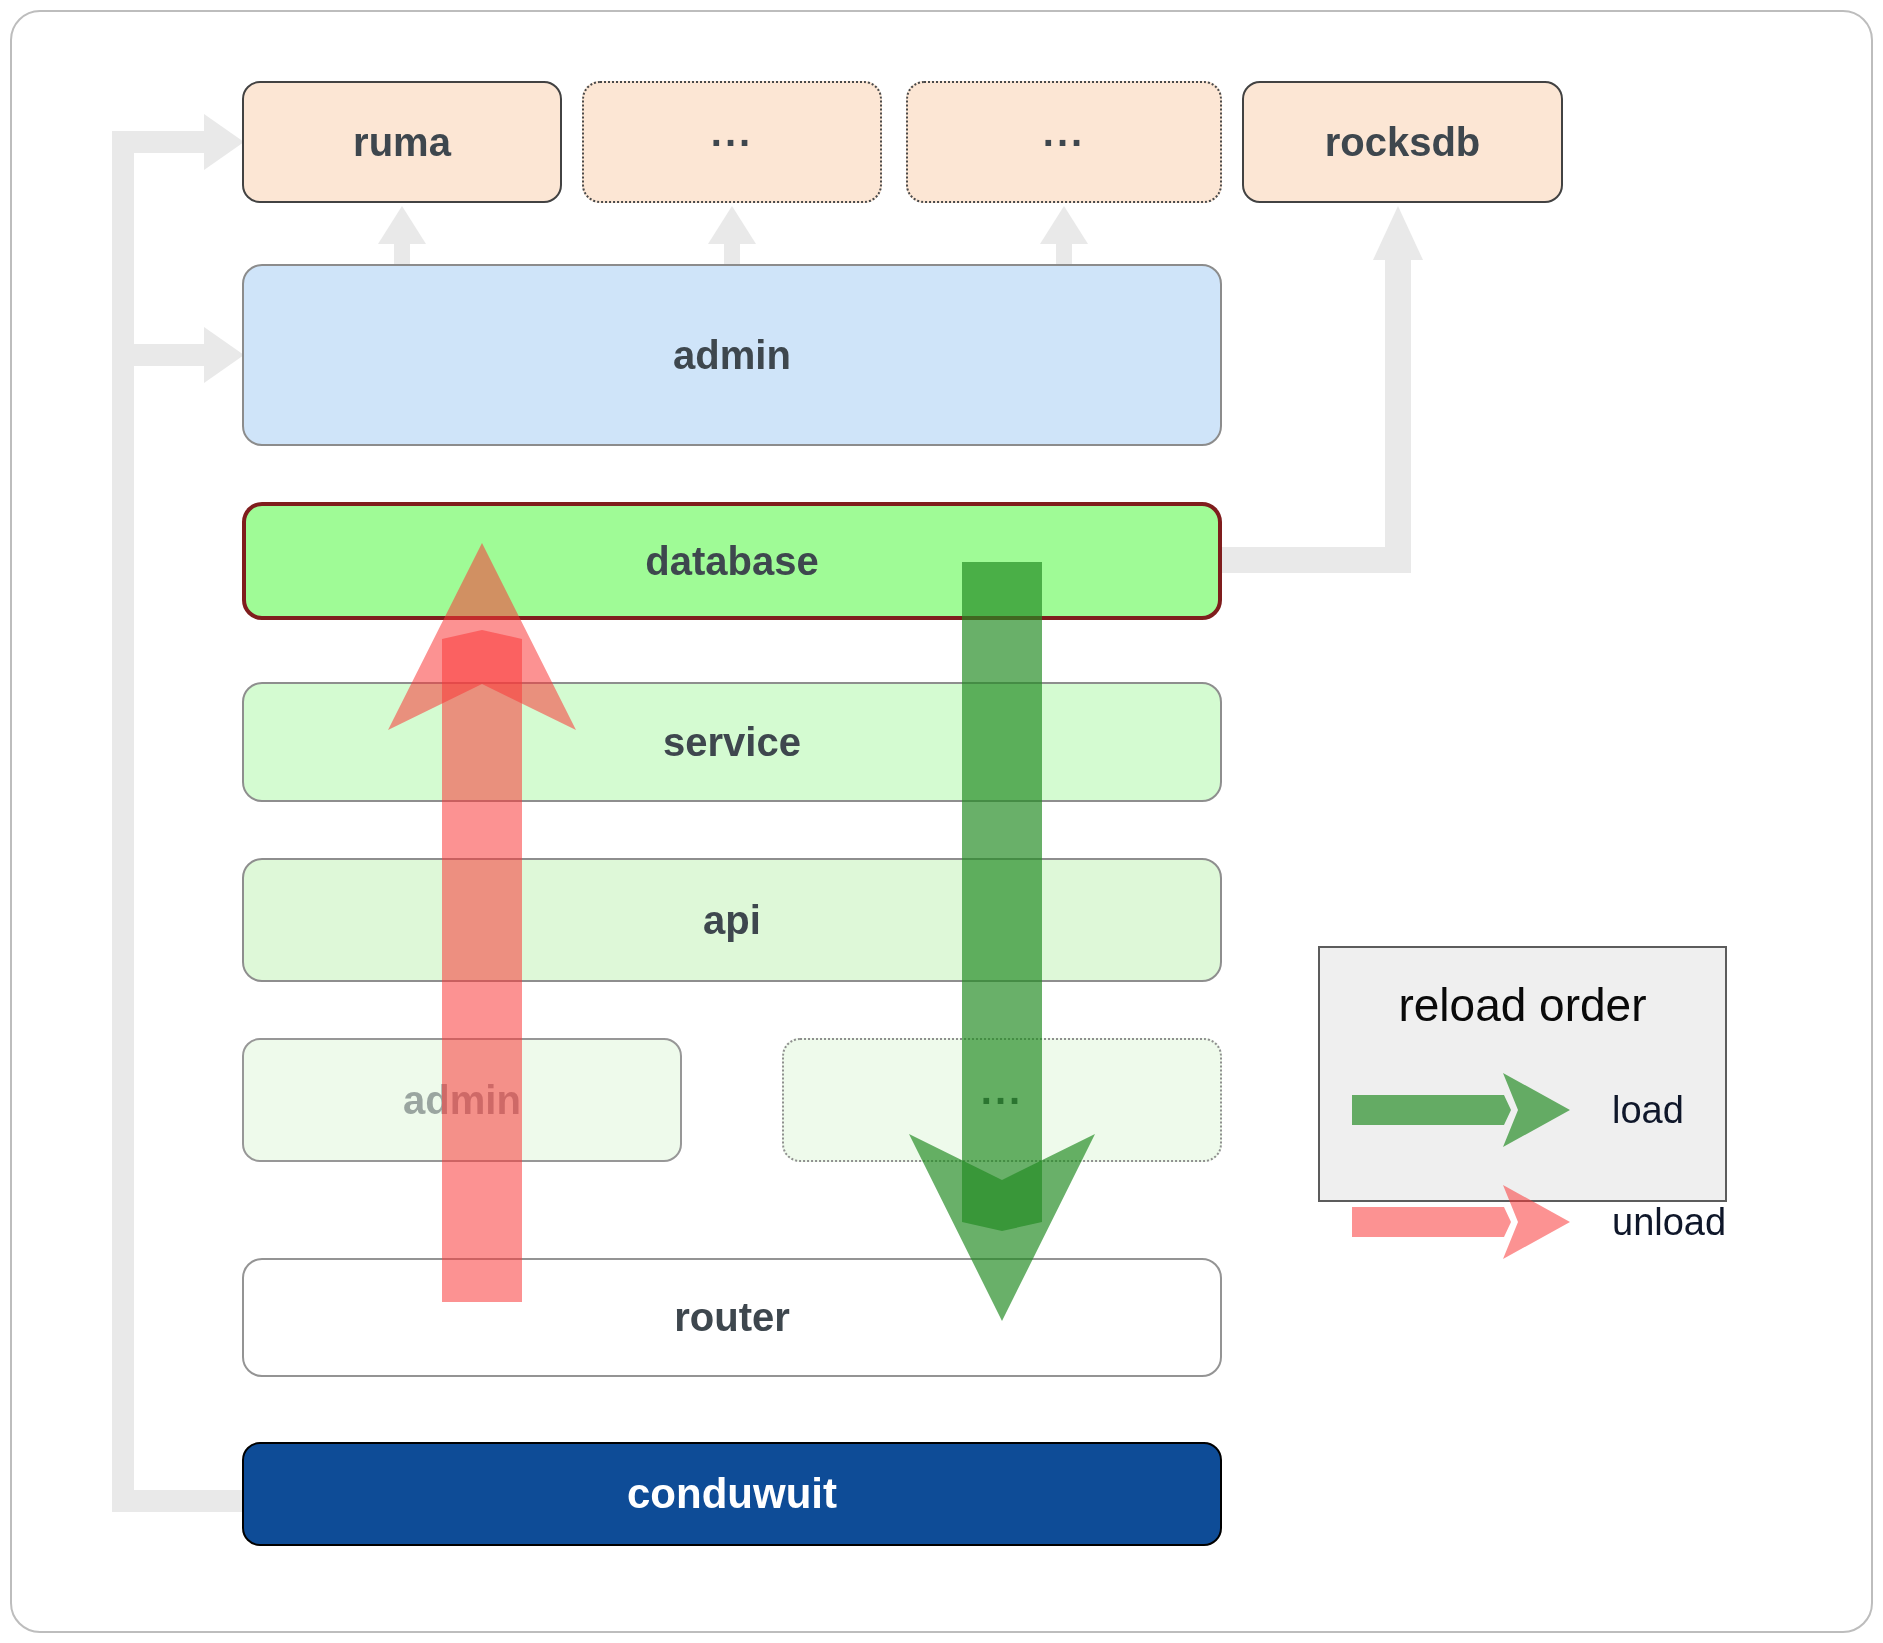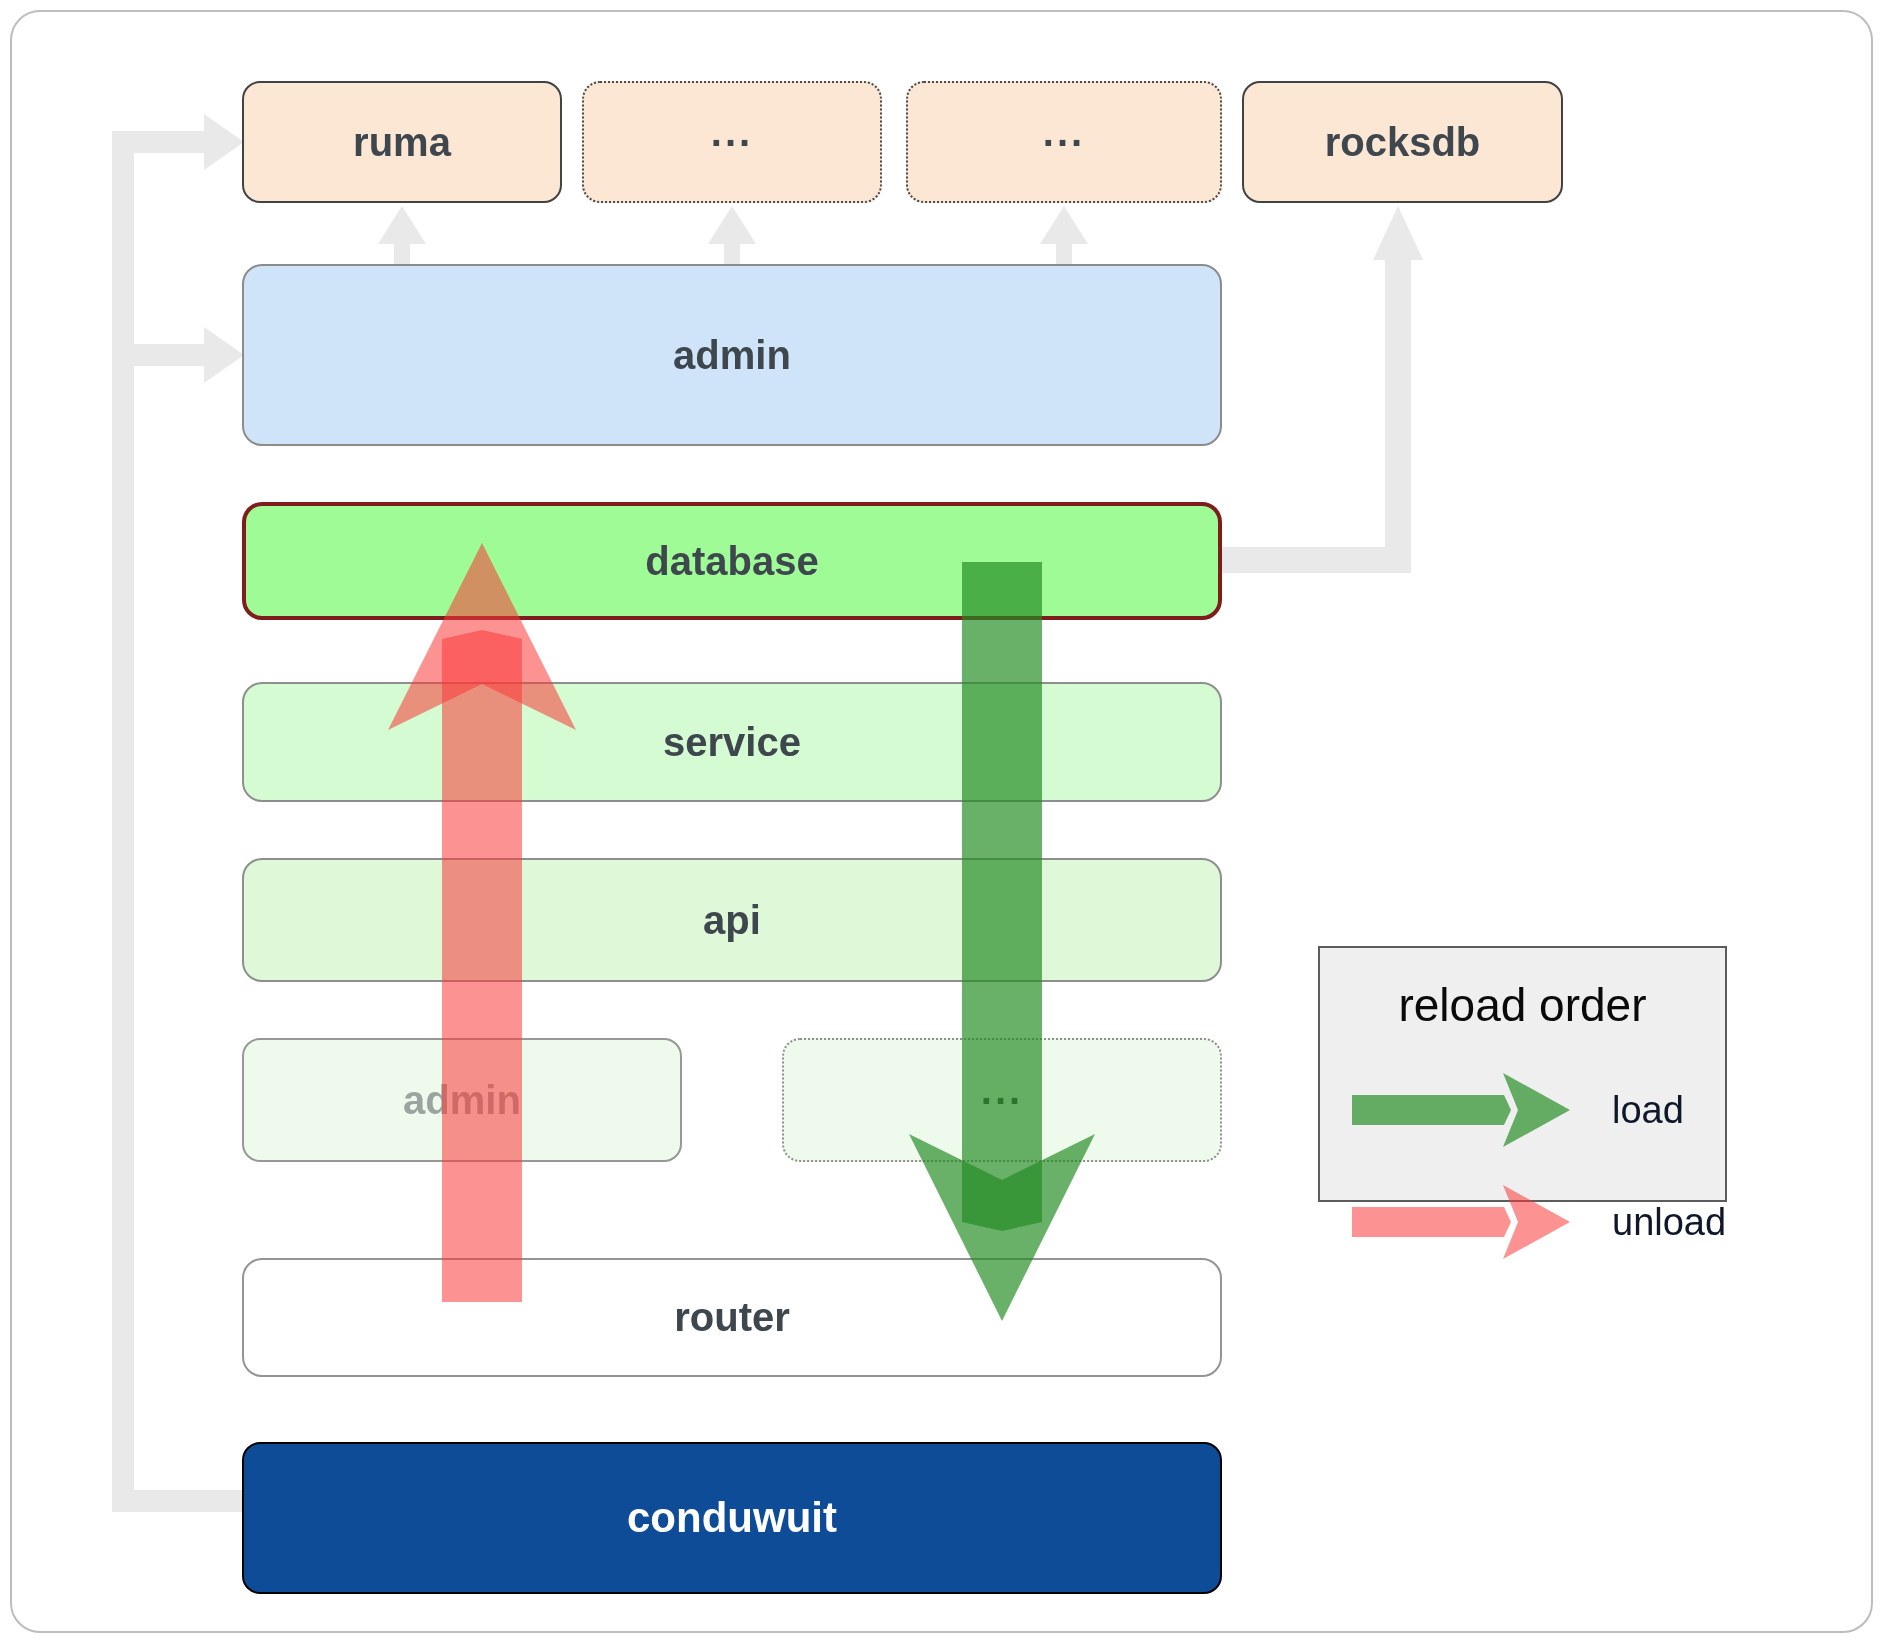--- a/index.html
+++ b/index.html
@@ -87,21 +87,21 @@
   </div>
   <div class="node admin" style="left:242px;top:1038px;width:440px;height:124px;">
     <span class="lbl">admin</span>
   </div>
   <div class="node admin-dotted" style="left:782px;top:1038px;width:440px;height:124px;">
     <span class="lbl dots">...</span>
   </div>
   <div class="node router" style="left:242px;top:1258px;width:980px;height:119px;">
     <span class="lbl">router</span>
   </div>
-  <div class="node conduwuit" style="left:242px;top:1442px;width:980px;height:152px;">
+  <div class="node conduwuit" style="left:242px;top:1442px;width:980px;height:104px;">
     <span class="lbl">conduwuit</span>
   </div>
 
   <svg class="layer" width="1883" height="1643">
     <g fill="rgba(249,57,57,0.55)">
       <polygon points="482,543 576,730 482,684 388,730"></polygon>
       <polygon points="442,1302 442,639 482,630 522,639 522,1302"></polygon>
     </g>
     <g fill="rgba(34,139,34,0.68)">
       <polygon points="962,562 1042,562 1042,1222 1002,1231 962,1222"></polygon>

